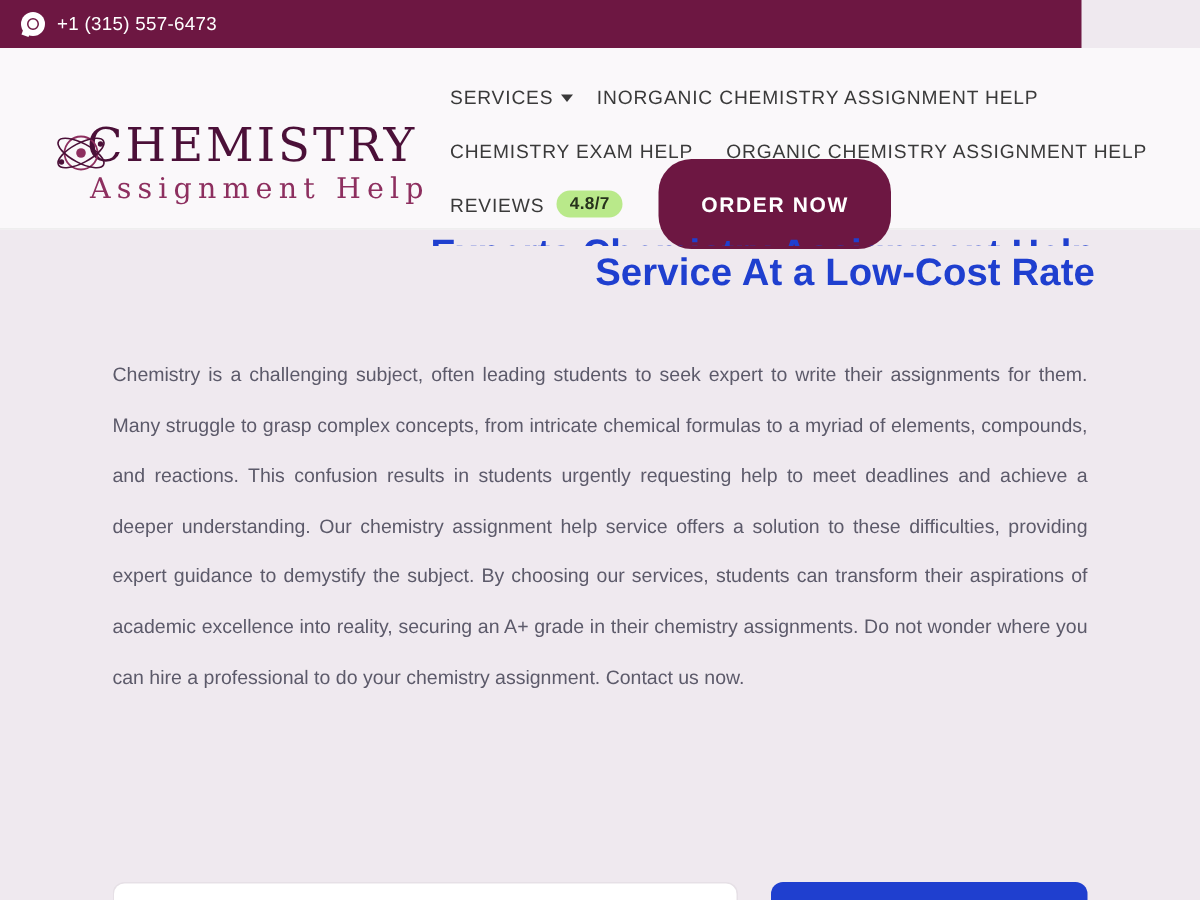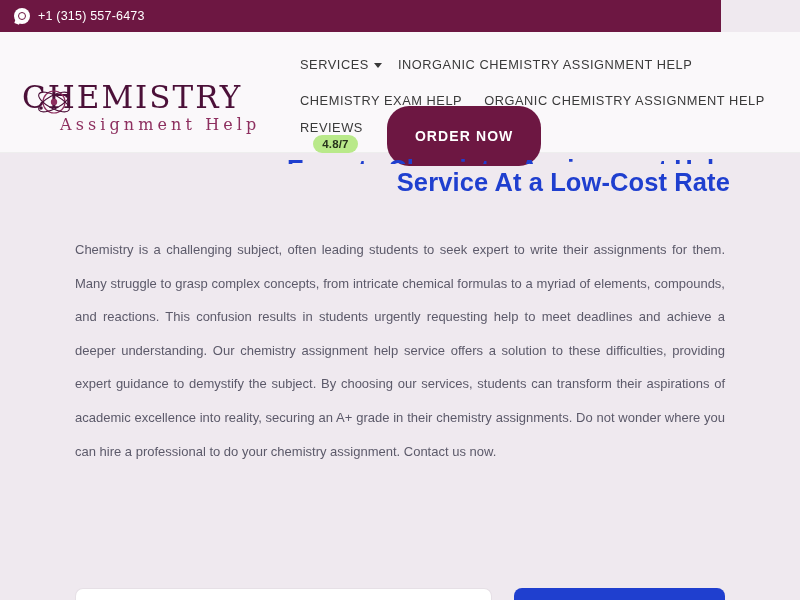--- a/index.html
+++ b/index.html
@@ -75,24 +75,25 @@
     width: 240px; height: 62px;
   }
   .logo-main {
     font-family: "DejaVu Serif", serif;
     font-size: 31px;
     letter-spacing: 2.0px;
     color: #4b1038;
     line-height: 34px;
     font-weight: 400;
     white-space: nowrap;
+    margin-left: 36px;
   }
   .logo-sub {
     font-family: "DejaVu Serif", serif;
-    font-size: 16px;
+    font-size: 19px;
     letter-spacing: 4.1px;
     color: #8d2f5f;
     margin-top: 1px;
     margin-left: 38px;
     white-space: nowrap;
   }
   .logo-flask {
     position: absolute;
     left: 12px; top: 2px;
     width: 40px; height: 40px;
@@ -148,21 +149,20 @@
     border: none;
     border-radius: 22px;
     padding: 22px 28px;
     cursor: pointer;
     white-space: nowrap;
     font-family: "Liberation Sans", sans-serif;
   }
   .reviews-wrap {
     display: flex;
     align-items: center;
-    flex-direction: column;
   }
   .row3 {
     display: flex;
     align-items: center;
     gap: 24px;
   }
 
   
   .content {
     position: absolute;

